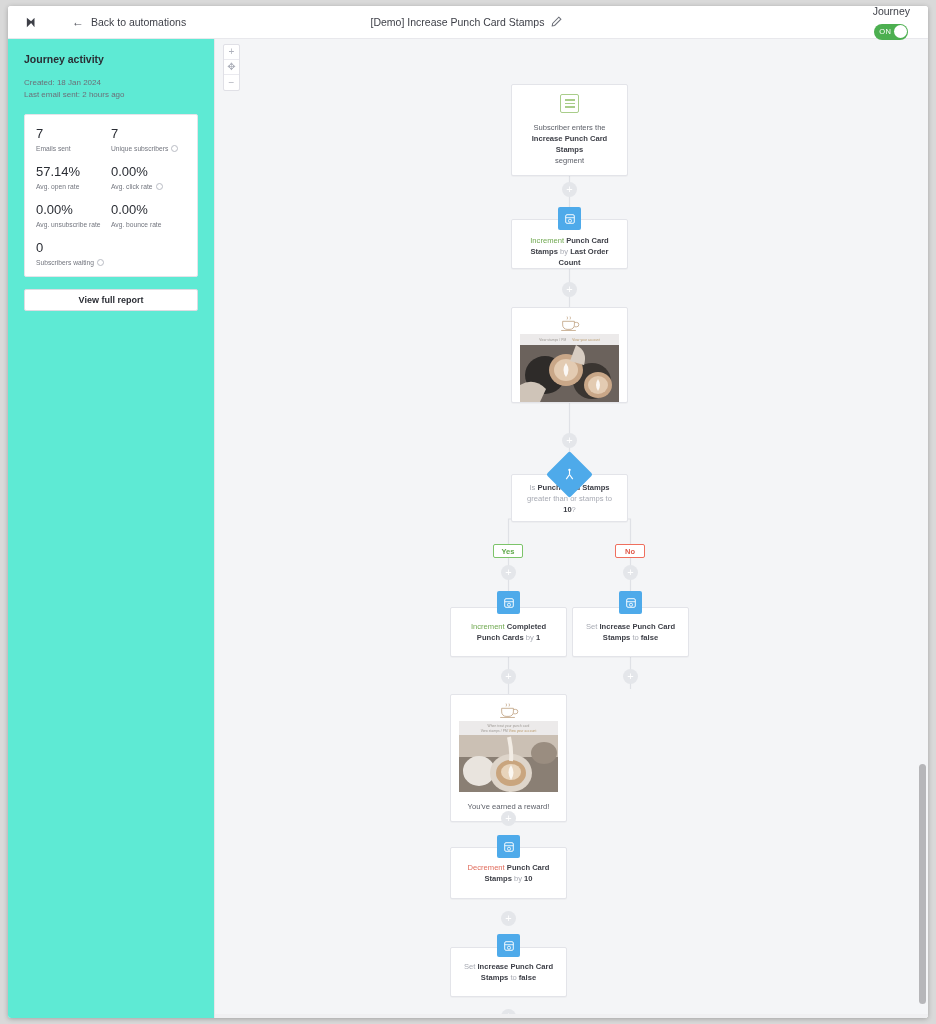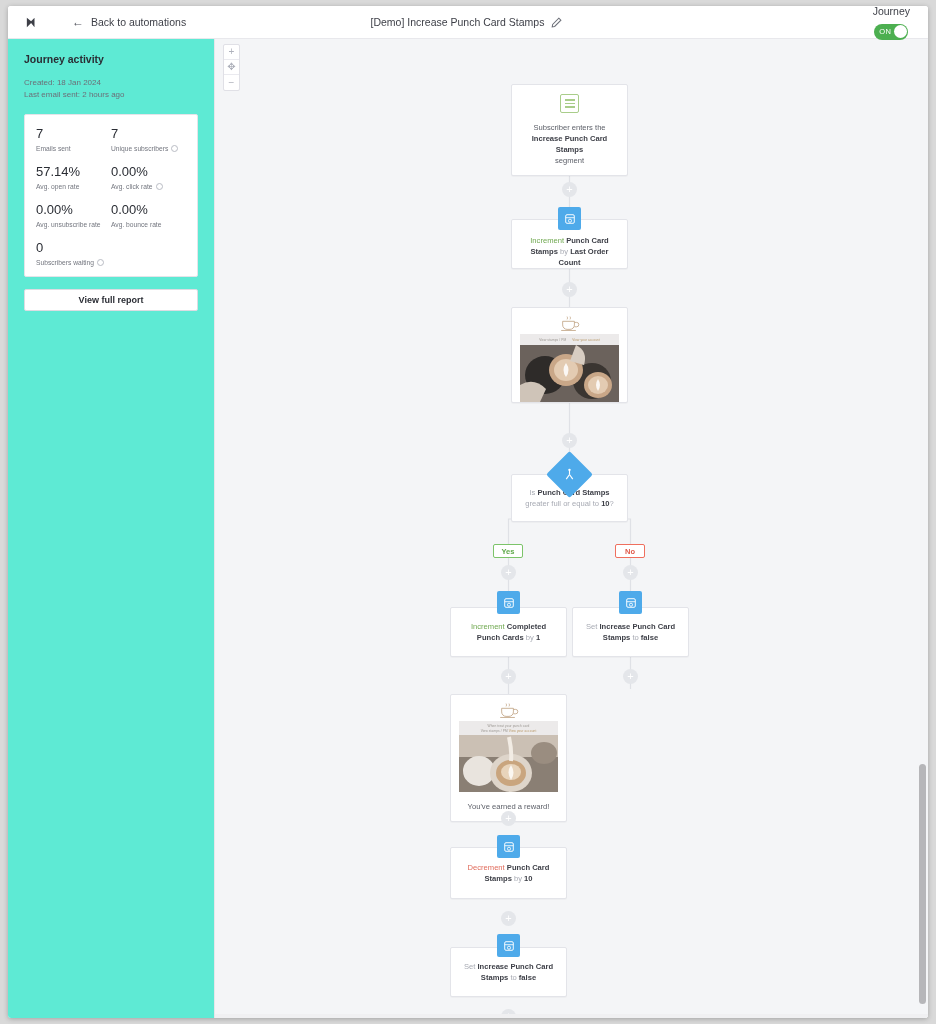--- a/index.html
+++ b/index.html
@@ -31,21 +31,21 @@
   .logo { margin-left: 18px; width: 17px; height: 13px; }
   .back-link {
     display: flex; align-items: center; gap: 7px;
     margin-left: 29px;
     color: #3d3f47; font-size: 10.5px;
     cursor: pointer;
   }
   .back-arrow { font-size: 12px; color: #53555e; line-height: 1; }
   .header-center {
     position: absolute; left: 0; right: 3px;
-    display: flex; align-items: flex-end; justify-content: center;
+    display: flex; align-items: flex-start; justify-content: center;
     gap: 7px; pointer-events: none;
   }
   .header-title { font-size: 10.5px; color: #3d3f47; }
   .pencil-icon { width: 11px; height: 11px; pointer-events: auto; cursor: pointer; }
   .header-right {
     margin-left: auto; margin-right: 18px;
     display: flex; align-items: center; gap: 7px;
     position: relative; z-index: 2; flex-direction: column;
   }
   .journey-label { font-size: 10.5px; color: #3d3f47; }
@@ -426,21 +426,21 @@
             <svg width="13" height="13" viewBox="0 0 14 14">
               <line x1="7" y1="2" x2="7" y2="7" stroke="#fff" stroke-width="1.2"></line>
               <path d="M7 7 L3.5 12" stroke="#fff" stroke-width="1.2" fill="none"></path>
               <path d="M7 7 L10.5 12" stroke="#fff" stroke-width="1.2" fill="none"></path>
               <circle cx="7" cy="2" r="1.3" fill="#fff"></circle>
             </svg>
           </div>
         </div>
         <div class="node" style="left:296px; top:435px; width:117px; height:48px; display:flex; align-items:center;">
           <div class="node-text">
-            <span class="t-grey">Is </span><span class="t-bold">Punch Card Stamps</span><span class="t-grey"> greater full or equal to </span><span class="t-bold">10</span><span class="t-grey">?</span>
+            <span class="t-grey">Is </span><span class="t-bold">Punch Card Stamps</span><span class="t-grey"> greater than or stamps to </span><span class="t-bold">10</span><span class="t-grey">?</span>
           </div>
         </div>
 
         <div class="chip chip-yes" style="left:278px; top:505px;">Yes</div>
         <div class="chip chip-no" style="left:400px; top:505px;">No</div>
 
         <div class="plus" style="left:286px; top:526px;">+</div>
         <div class="plus" style="left:408px; top:526px;">+</div>
 
         <div class="badge" style="left:282px; top:552px;">

